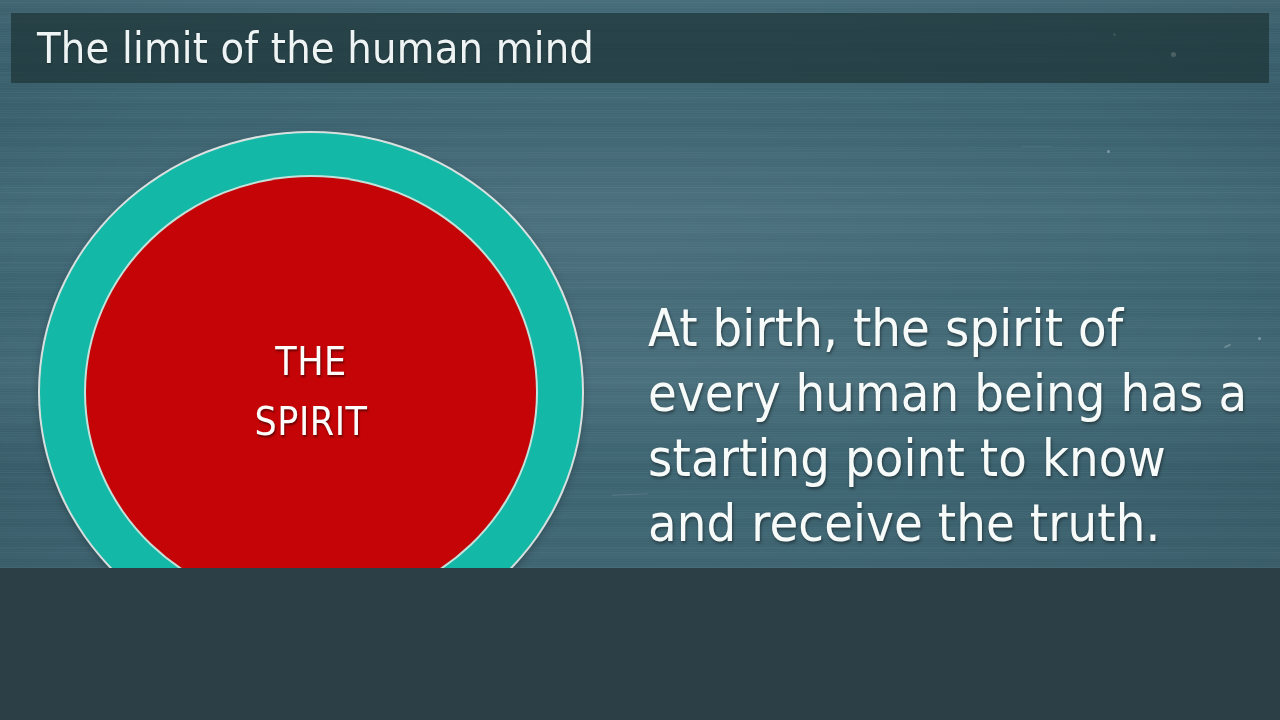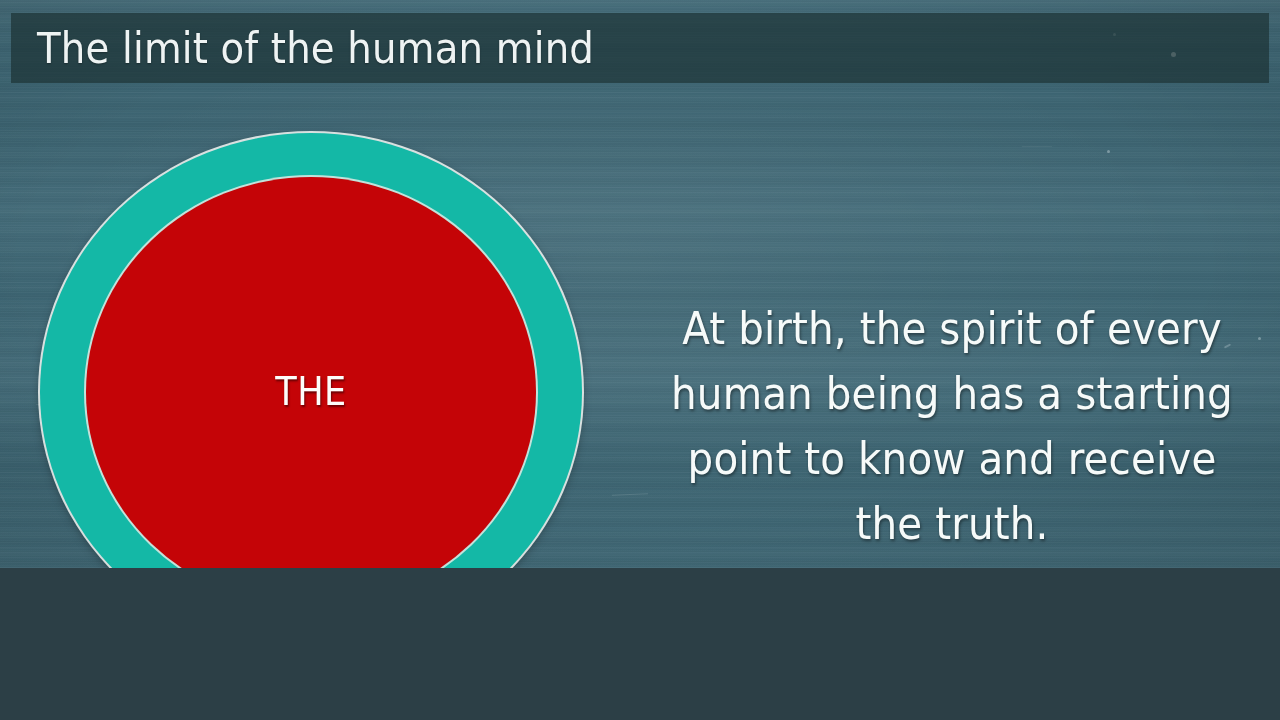--- a/index.html
+++ b/index.html
@@ -163,23 +163,22 @@
     text-shadow: 1px 2px 2px rgba(0,0,0,0.45);
   }
   #circle-label .cl-line { display: block; }
 
   
   #body-text {
     position: absolute;
     left: 648px;
     top: 296px;
     width: 608px;
-    text-align: center;
     color: #f6faf9;
-    font-size: 45px;
+    font-size: 52px;
     font-weight: 400;
     line-height: 65px;
     letter-spacing: 0.1px;
     text-shadow: 1px 2px 3px rgba(0,0,0,0.42);
   }
 </style>
 </head>
 <body>
 
 <div id="slide">
@@ -206,20 +205,21 @@
   <div class="scratch" style="left:1022px;top:146px;width:30px;opacity:.25;"></div>
 
   <div id="title-banner"></div>
   <div id="title-text">The limit of the human mind</div>
 
   <div id="circle-group">
     <div id="circle-outer-ring">
       <div id="circle-inner-disc">
         <div id="circle-label">
           <span class="cl-line">THE</span>
+          <span class="cl-line">SPIRIT</span>
         </div>
       </div>
     </div>
   </div>
 
   <div id="body-text">At birth, the spirit of every human being has a starting point to know and receive the truth.</div>
 
 </div>
 
 </body></html>

